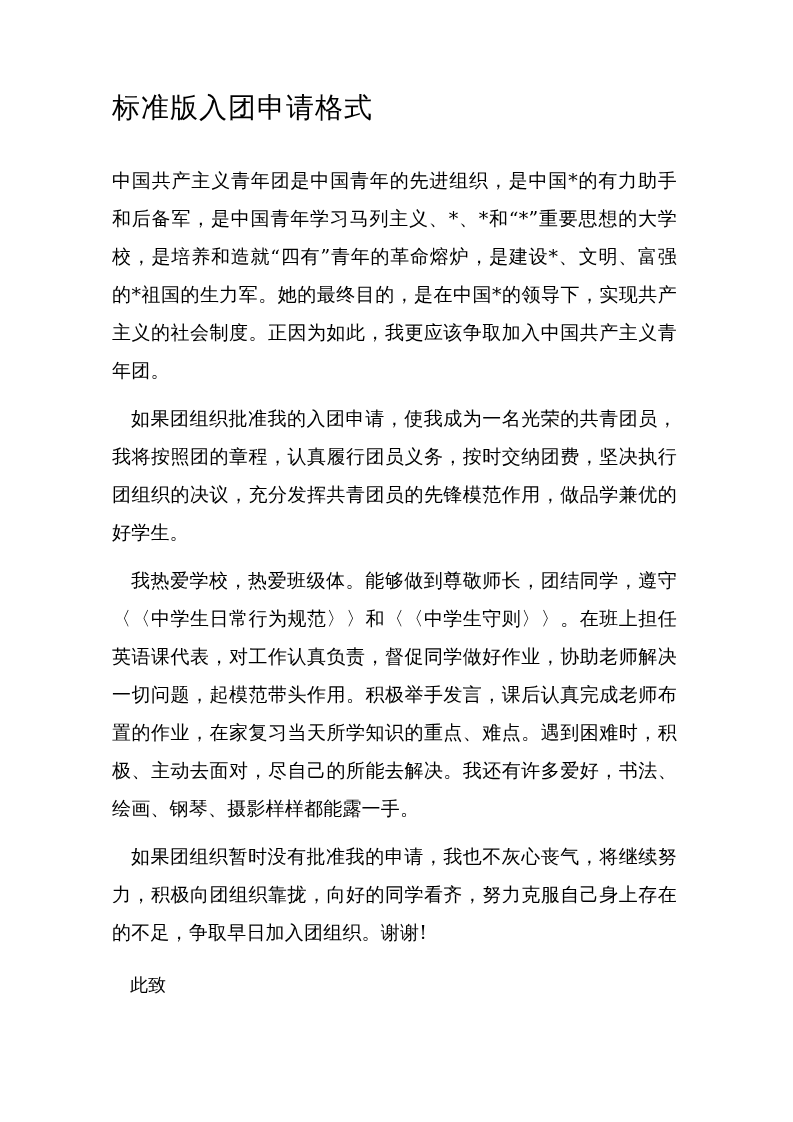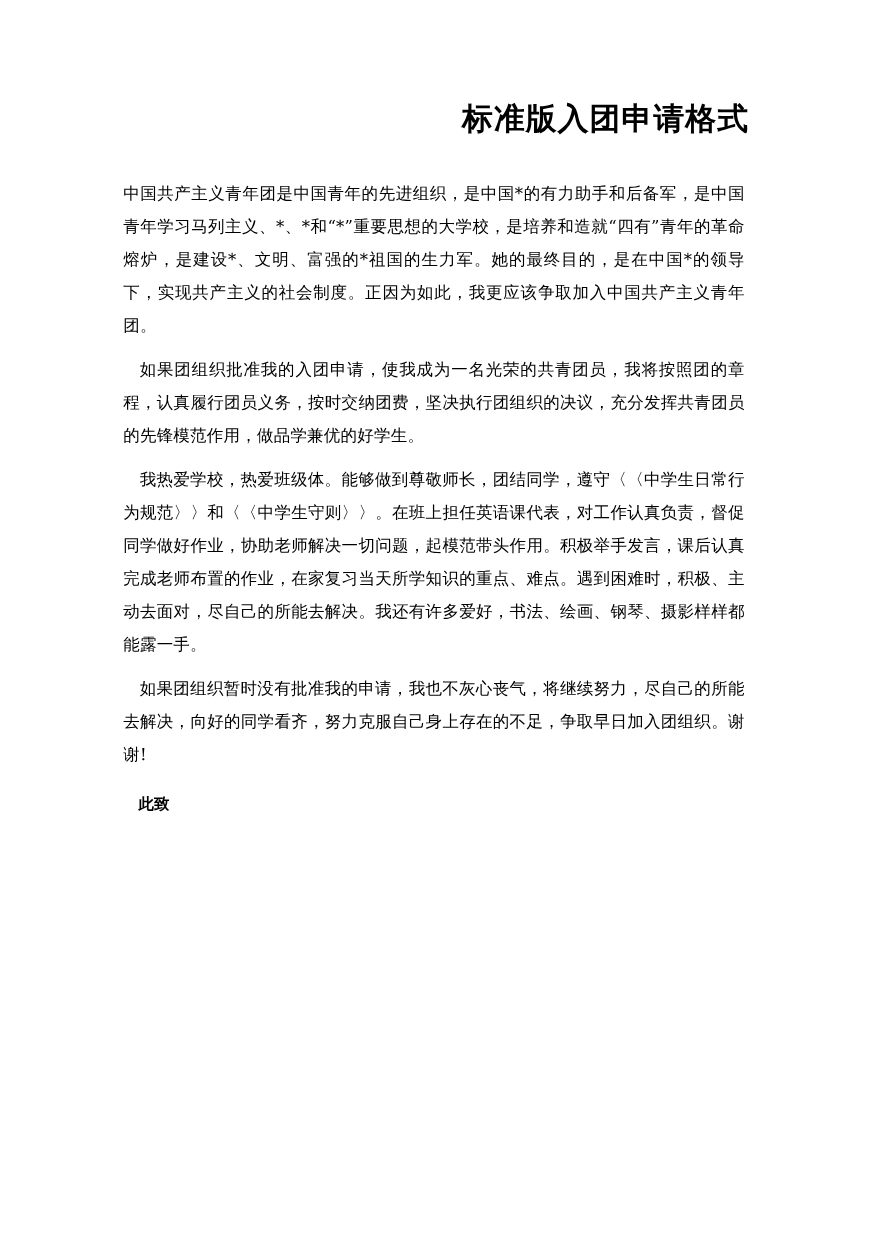--- a/index.html
+++ b/index.html
@@ -17,56 +17,55 @@
   .page {
     position: relative;
     width: 793px;
     height: 1122px;
     box-sizing: border-box;
     padding: 88px 112px 60px 112px;
     background: #ffffff;
   }
   .doc-title {
     font-size: 28px;
-    font-weight: bold;
-    text-align: right;
+    font-weight: normal;
+    text-align: left;
     letter-spacing: 1px;
     margin: 0 0 34px 0;
     line-height: 1.4;
     font-family: "DejaVu Serif", "Liberation Serif", serif;
   }
   .para {
-    font-size: 15px;
+    font-size: 19px;
     line-height: 2.0;
     text-align: justify;
     text-justify: inter-ideograph;
     margin: 0 4px 10px 0;
     letter-spacing: 0.2px;
   }
   .para.indent {
     text-indent: 1em;
   }
   .closing {
-    font-size: 14px;
+    font-size: 18px;
     line-height: 2.0;
     margin: 0 0 10px 0;
     text-indent: 1em;
-    font-weight: bold;
   }
   .spacer-sm { height: 6px; }
 </style>
 </head>
 <body>
 
 <div class="page">
 
   <h1 class="doc-title">标准版入团申请格式</h1>
 
   <p class="para">中国共产主义青年团是中国青年的先进组织，是中国*的有力助手和后备军，是中国青年学习马列主义、*、*和“*”重要思想的大学校，是培养和造就“四有”青年的革命熔炉，是建设*、文明、富强的*祖国的生力军。她的最终目的，是在中国*的领导下，实现共产主义的社会制度。正因为如此，我更应该争取加入中国共产主义青年团。</p>
   <p class="para indent">如果团组织批准我的入团申请，使我成为一名光荣的共青团员，我将按照团的章程，认真履行团员义务，按时交纳团费，坚决执行团组织的决议，充分发挥共青团员的先锋模范作用，做品学兼优的好学生。</p>
   <p class="para indent">我热爱学校，热爱班级体。能够做到尊敬师长，团结同学，遵守〈〈中学生日常行为规范〉〉和〈〈中学生守则〉〉。在班上担任英语课代表，对工作认真负责，督促同学做好作业，协助老师解决一切问题，起模范带头作用。积极举手发言，课后认真完成老师布置的作业，在家复习当天所学知识的重点、难点。遇到困难时，积极、主动去面对，尽自己的所能去解决。我还有许多爱好，书法、绘画、钢琴、摄影样样都能露一手。</p>
-  <p class="para indent">如果团组织暂时没有批准我的申请，我也不灰心丧气，将继续努力，尽自己的所能去解决，向好的同学看齐，努力克服自己身上存在的不足，争取早日加入团组织。谢谢!</p>
+  <p class="para indent">如果团组织暂时没有批准我的申请，我也不灰心丧气，将继续努力，积极向团组织靠拢，向好的同学看齐，努力克服自己身上存在的不足，争取早日加入团组织。谢谢!</p>
 
   <div class="spacer-sm"></div>
 
   <p class="closing">此致</p>
 
 </div>
 
 </body></html>

